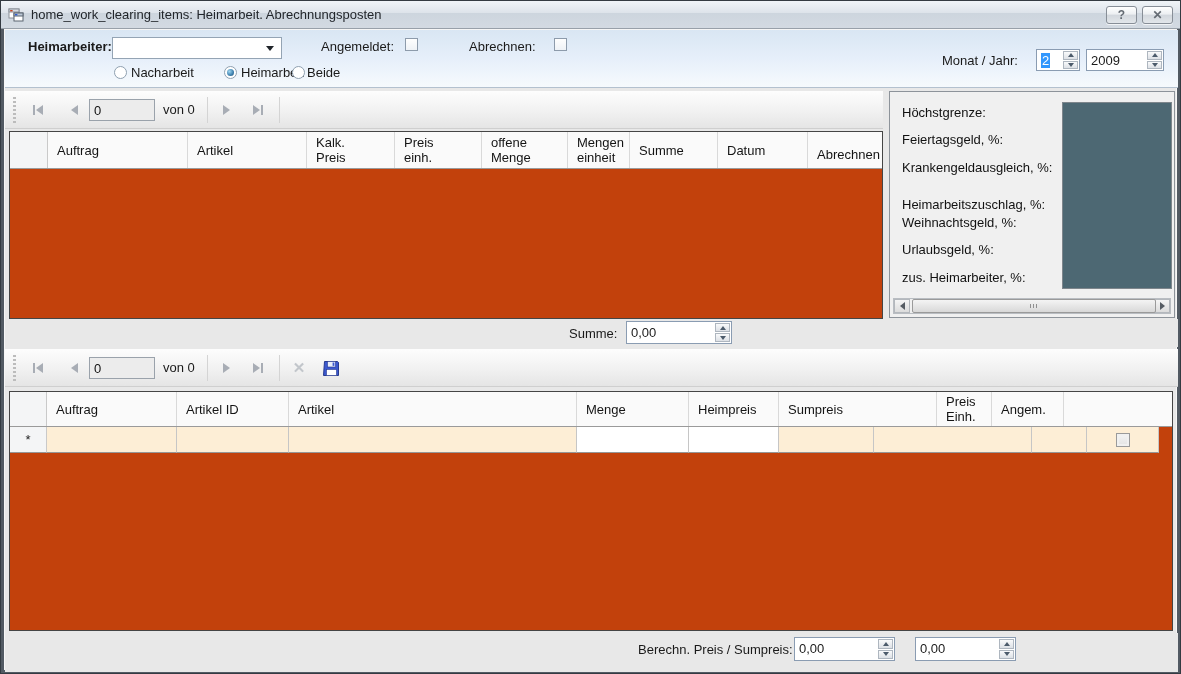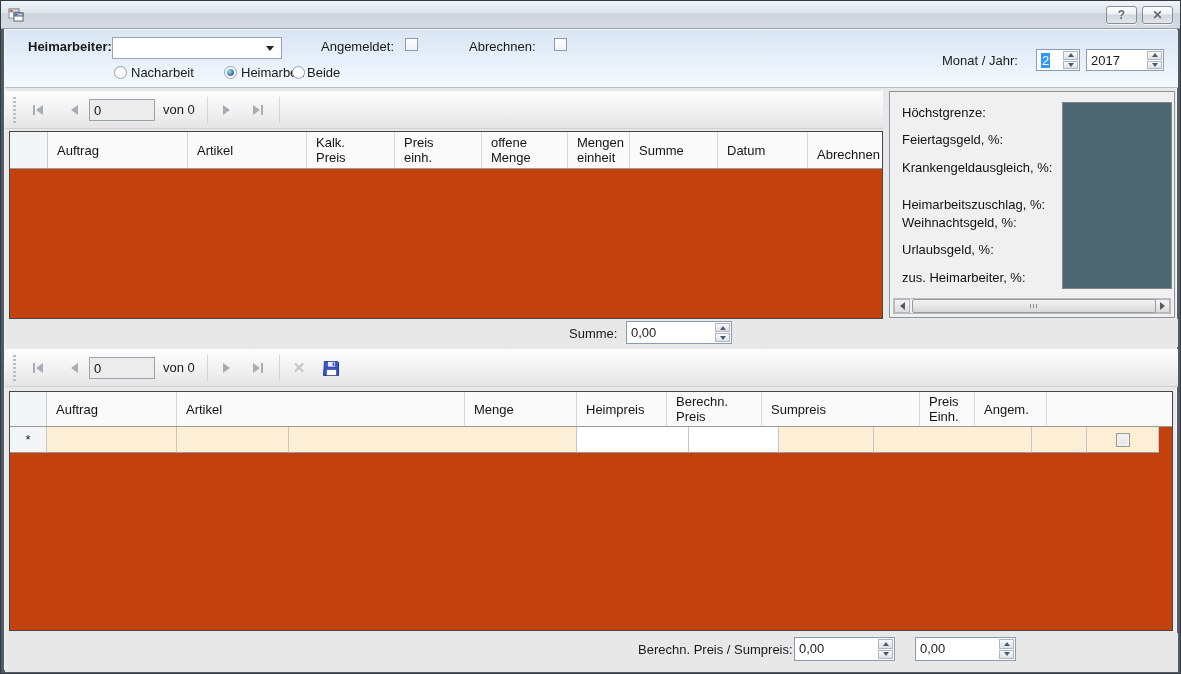--- a/index.html
+++ b/index.html
@@ -114,20 +114,21 @@
 
   <div class="titlebar">
     <svg class="app-icon" viewBox="0 0 16 16">
       <rect x="1" y="2" width="10" height="9" fill="#ffffff" stroke="#8a8f98"></rect>
       <rect x="1" y="2" width="10" height="3" fill="#d7dde4" stroke="#8a8f98"></rect>
       <rect x="2.2" y="3" width="2.4" height="1.4" fill="#c8401e"></rect>
       <rect x="6" y="6" width="9" height="8" fill="#ffffff" stroke="#5b6570"></rect>
       <rect x="6" y="6" width="9" height="3" fill="#bcc8d6" stroke="#5b6570"></rect>
       <rect x="7" y="7" width="2.4" height="1.4" fill="#2f5bd0"></rect>
     </svg>
+    <span class="title-text">home_work_clearing_items: Heimarbeit. Abrechnungsposten</span>
     <div class="tb-buttons">
       <div class="tb-btn">?</div>
       <div class="tb-btn">✕</div>
     </div>
   </div>
 
   <div class="frame-body"></div>
 
   <div class="filter-panel">
     <span class="lbl bold" style="left:23px; top:9px;">Heimarbeiter:</span>
@@ -153,21 +154,21 @@
       <span class="spin">
         <span class="spin-btn">
             <i class="tri-up-s"></i>
           </span>
         <span class="spin-btn">
             <i class="tri-dn-s"></i>
           </span>
       </span>
     </div>
     <div class="updown" style="left:1081px; top:19px; width:78px; height:22px;">
-      <span class="updown-value">2017</span>
+      <span class="updown-value">2009</span>
       <span class="spin">
         <span class="spin-btn">
             <i class="tri-up-s"></i>
           </span>
         <span class="spin-btn">
             <i class="tri-dn-s"></i>
           </span>
       </span>
     </div>
   </div>
@@ -280,24 +281,24 @@
         <rect x="9.6" y="2.5" width="1.8" height="3.4" fill="#3b58cf"></rect>
         <rect x="3.5" y="9.5" width="10" height="6" fill="#ffffff" stroke="#273a8f" stroke-width=".6"></rect>
       </svg>
     </span>
   </div>
 
   <div class="grid" style="left:8px; top:390px; width:1164px; height:240px;">
     <div class="grid-header" style="height:35px;">
       <div class="gh-cell gh-rowheader" style="width:37px;"></div>
       <div class="gh-cell" style="width:130px;"><span>Auftrag</span></div>
+      <div class="gh-cell" style="width:112px;"><span>Artikel ID</span></div>
       <div class="gh-cell" style="width:288px;"><span>Artikel</span></div>
       <div class="gh-cell" style="width:112px;"><span>Menge</span></div>
       <div class="gh-cell" style="width:90px;"><span>Heimpreis</span></div>
-      <div class="gh-cell" style="width:95px;"><span>Berechn. Preis</span></div>
       <div class="gh-cell" style="width:158px;"><span>Sumpreis</span></div>
       <div class="gh-cell" style="width:55px;"><span>Preis
 Einh.</span></div>
       <div class="gh-cell" style="width:72px;"><span>Angem.</span></div>
       <div class="gh-cell gh-fill"></div>
     </div>
     <div class="grid-newrow" style="top:35px; height:26px;">
       <div class="nr-rowheader" style="width:37px;">*</div>
       <div class="nr-cell" style="width:130px;"></div>
       <div class="nr-cell" style="width:112px;"></div>

